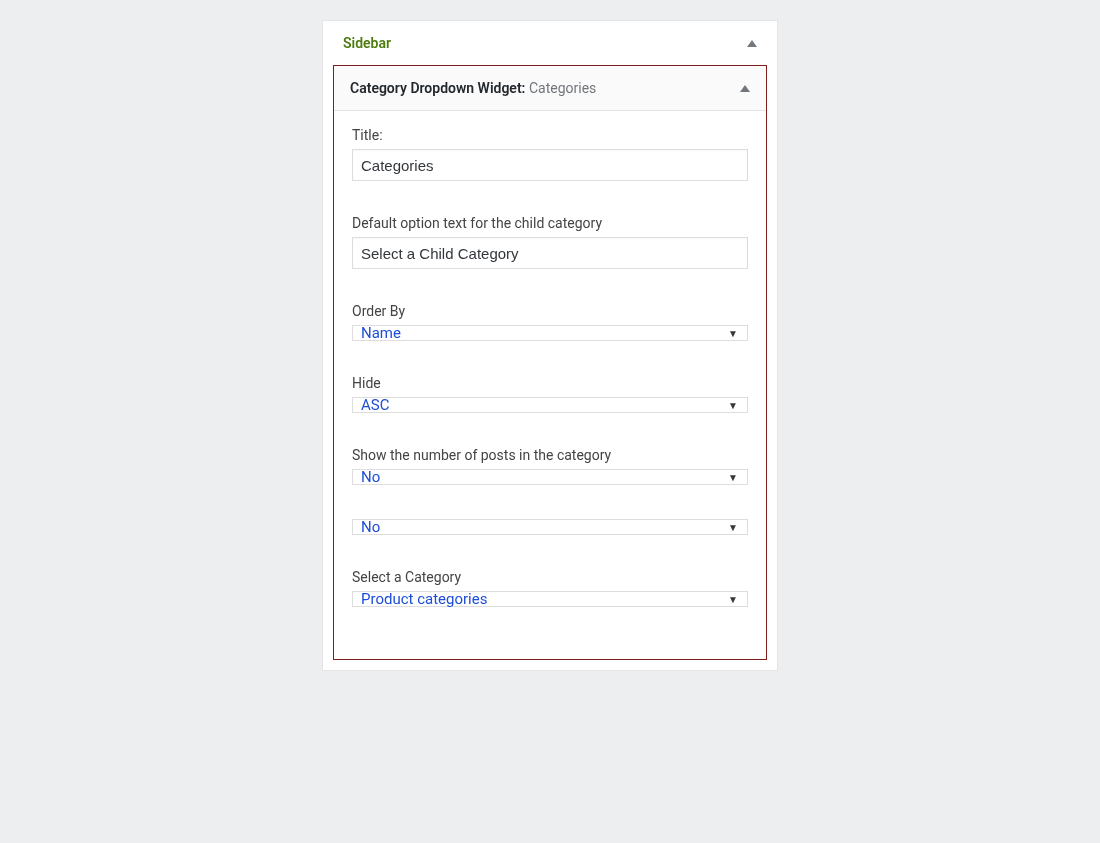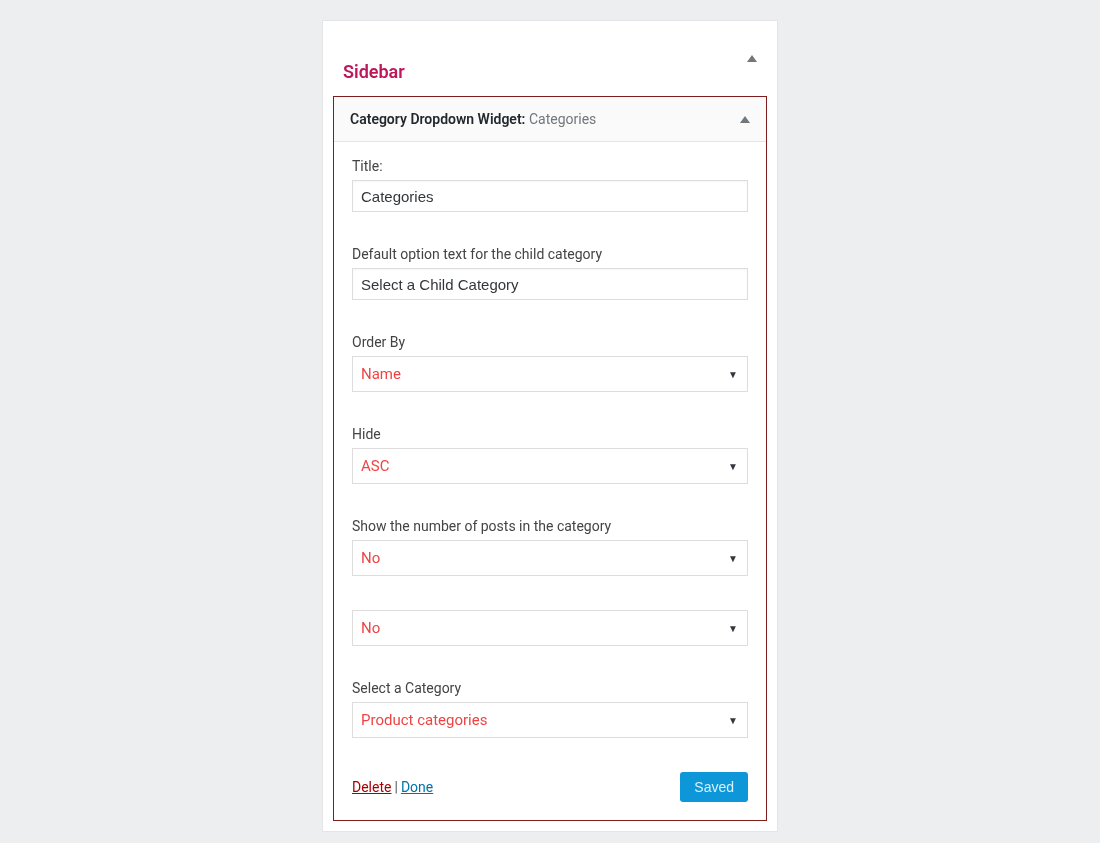--- a/index.html
+++ b/index.html
@@ -20,24 +20,23 @@
       background: #fff;
       border: 1px solid #e5e5e5;
     }
     .sidebar-header {
       display: flex;
       justify-content: space-between;
       align-items: center;
       padding: 14px 20px;
     }
     .sidebar-title {
-      font-size: 18px;
+      font-size: 14px;
       font-weight: 600;
-      color: #be185d;
-      margin-top: 26px;
+      color: #4d7c0f;
     }
     .collapse-icon {
       width: 0;
       height: 0;
       border-left: 5px solid transparent;
       border-right: 5px solid transparent;
       border-bottom: 7px solid #72777c;
     }
     .widget-container {
       margin: 0 10px;
@@ -84,24 +83,24 @@
       border: 1px solid #ddd;
       background: #fff;
       box-shadow: inset 0 1px 2px rgba(0,0,0,0.04);
       outline: none;
     }
     .select-wrap {
       position: relative;
     }
     .select-display {
       width: 100%;
-      height: 36px;
+      height: 16px;
       padding: 5px 28px 5px 8px;
       font-size: 15px;
-      color: #ef4444;
+      color: #1d4ed8;
       border: 1px solid #ddd;
       background: #fff;
       cursor: pointer;
       display: flex;
       align-items: center;
     }
     .select-caret {
       position: absolute;
       right: 10px;
       top: 50%;
@@ -218,24 +217,18 @@
       <div class="form-group">
         <label>Select a Category</label>
         <div class="select-wrap">
           <div class="select-display">
             <span>Product categories</span>
           </div>
           <span class="select-caret">▼</span>
         </div>
       </div>
 
-      <div class="widget-actions">
-        <div class="action-links">
-          <a href="#" class="delete">Delete</a><span class="sep">|</span><a href="#" class="done">Done</a>
-        </div>
-        <button class="saved-btn">Saved</button>
-      </div>
 
     </div>
   </div>
 
   <div class="panel-bottom"></div>
 </div>
 
 </body></html>

